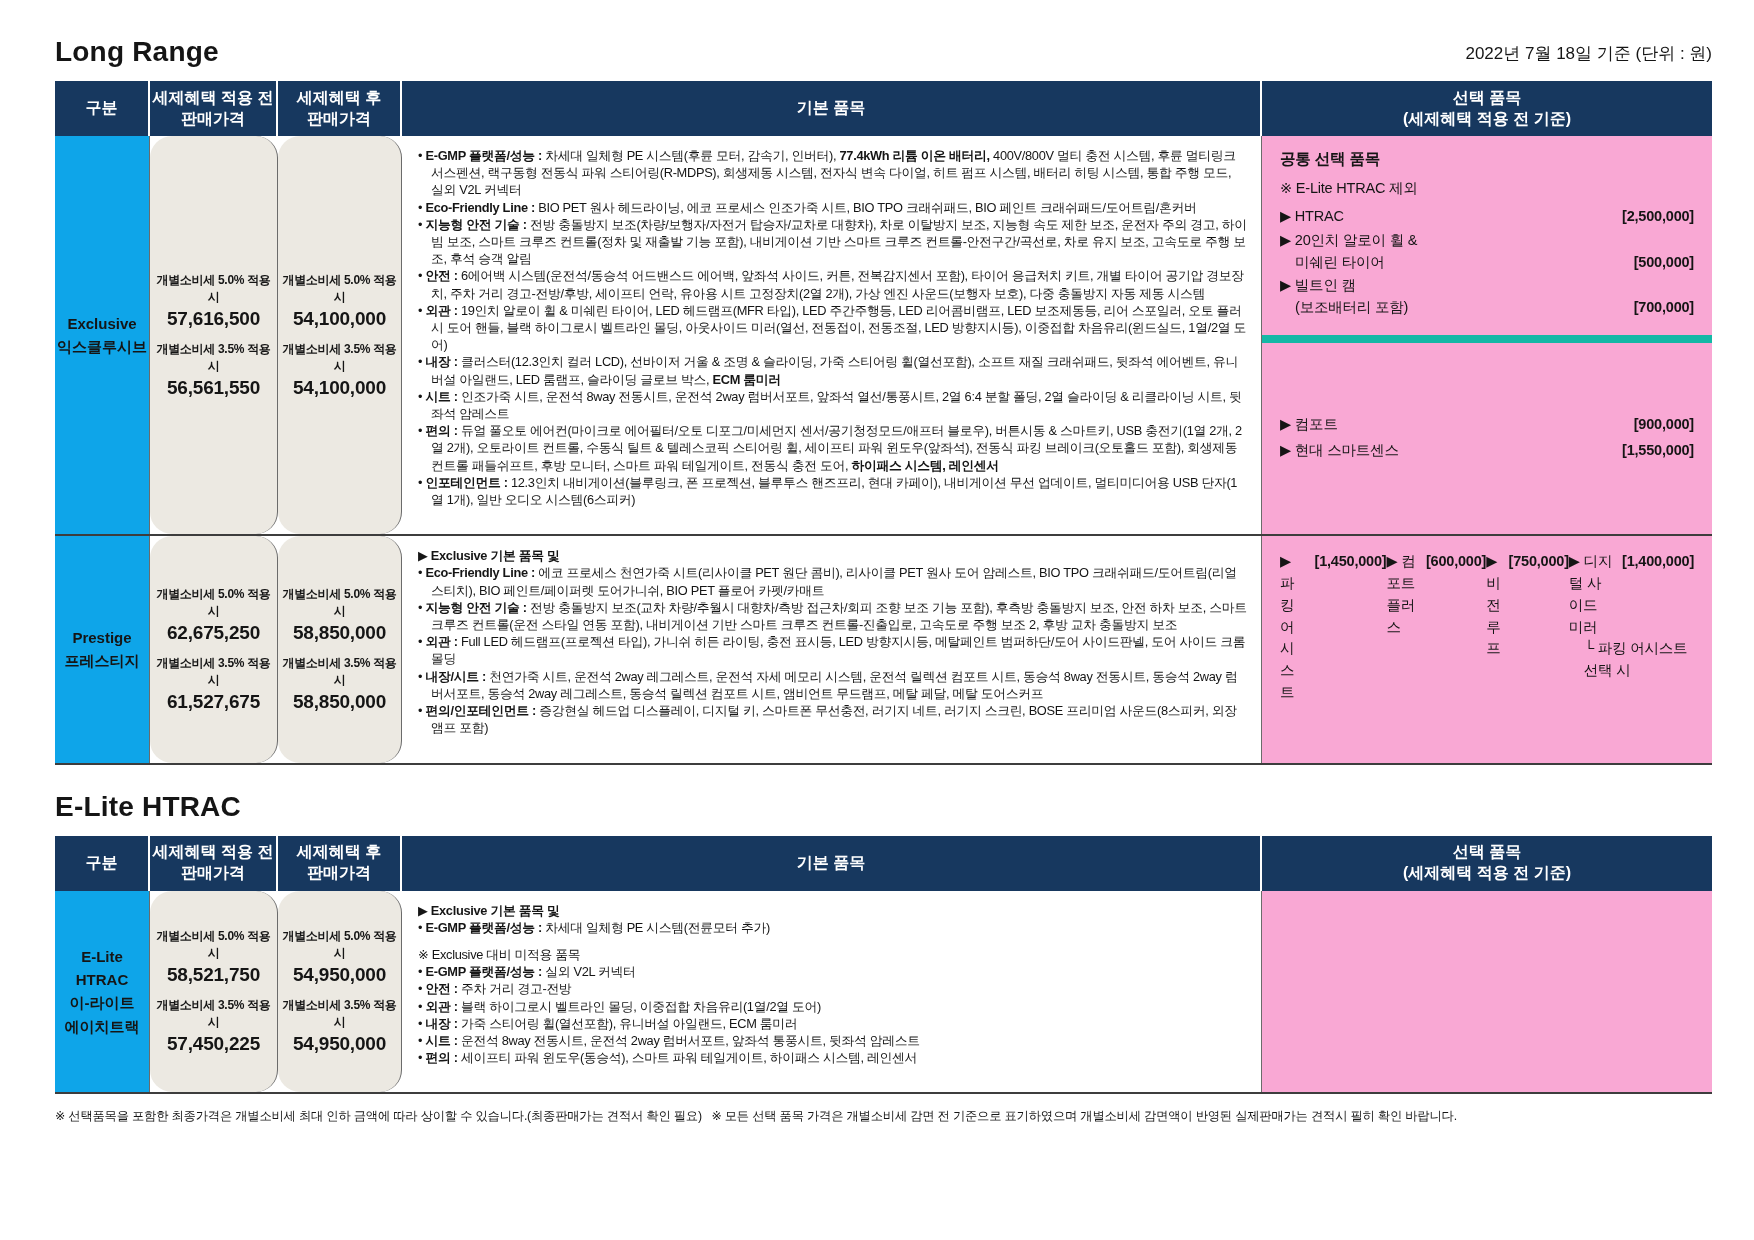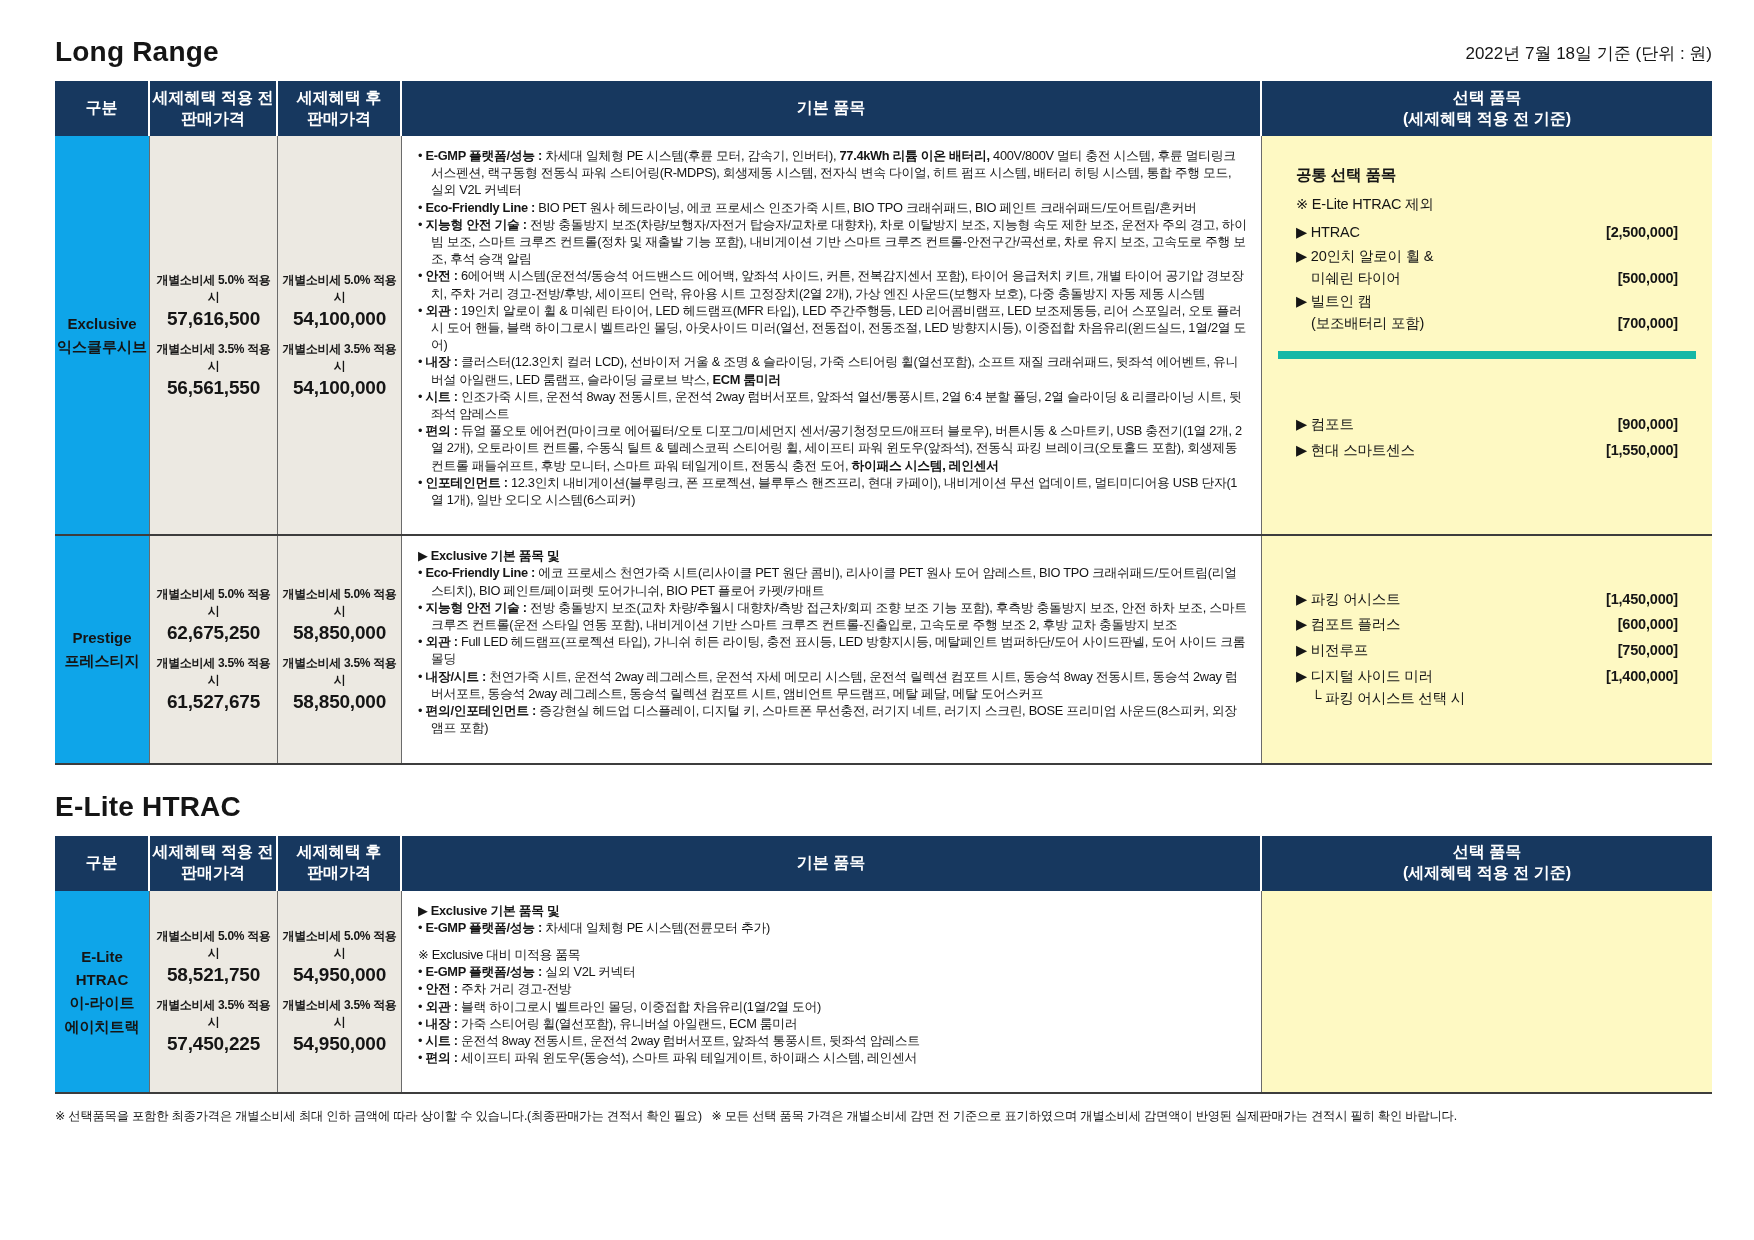--- a/index.html
+++ b/index.html
@@ -30,34 +30,34 @@
   .trow .cell:last-child { border-right:none; }
 
   .s-long .trow.r0 { min-height:384px; }
   .s-long .trow.r1 { min-height:214px; }
   .s-elite .trow.r0 { min-height:182px; }
 
   .cell-trim { background:#0ea5e9; display:flex; align-items:center; justify-content:center;
     text-align:center; font-weight:700; font-size:15px; line-height:1.55; }
 
   .cell-price { background:#ECE9E2; display:flex; flex-direction:column; justify-content:center;
-    align-items:center; gap:11px; padding:8px 4px; text-align:center; }
+    align-items:center; gap:11px; padding:8px 4px; text-align:center;border-radius:22px; }
   .price-label { font-size:12px; font-weight:700; letter-spacing:-0.3px; }
   .price-value { font-size:19px; font-weight:700; letter-spacing:-0.2px; margin-top:2px; }
 
   .cell-features { background:#fff; padding:11px 14px 26px 16px;
     font-size:12.8px; line-height:1.345; letter-spacing:-0.3px; }
   .feat { padding-left:13px; text-indent:-13px; }
   .feat.gap { margin-top:10px; }
   .feat b { letter-spacing:-0.3px; }
 
-  .cell-options { background:#fef9c3; display:flex; flex-direction:column; padding:16px; font-size:14.5px; letter-spacing:-0.2px; }
+  .cell-options { background:#f9a8d4; display:flex; flex-direction:column; padding:0; font-size:14.5px; letter-spacing:-0.2px; }
   .opt-block { padding:13px 18px 14px 18px; }
   .opt-block.rest { flex:1; display:flex; flex-direction:column; justify-content:center; border-top:8px solid #14b8a6; }
-  .opt-block.only { flex:1; display:flex; flex-direction:column; justify-content:center; }
+  .opt-block.only { flex:1; display:flex; justify-content:center; }
   .opt-title { font-size:15.5px; font-weight:700; margin-bottom:9px; }
   .opt-note { margin-bottom:8px; }
   .opt-item { margin:2px 0; }
   .opt-line { display:flex; justify-content:space-between; align-items:baseline; line-height:1.5; }
   .opt-cont { padding-left:15px; }
   .opt-price { font-weight:700; white-space:nowrap; margin-left:8px; }
   .opt-sub { padding-left:15px; line-height:1.5; }
 
   .footer { margin-top:14px; font-size:12.3px; letter-spacing:-0.2px; white-space:pre-wrap; }
 </style>

